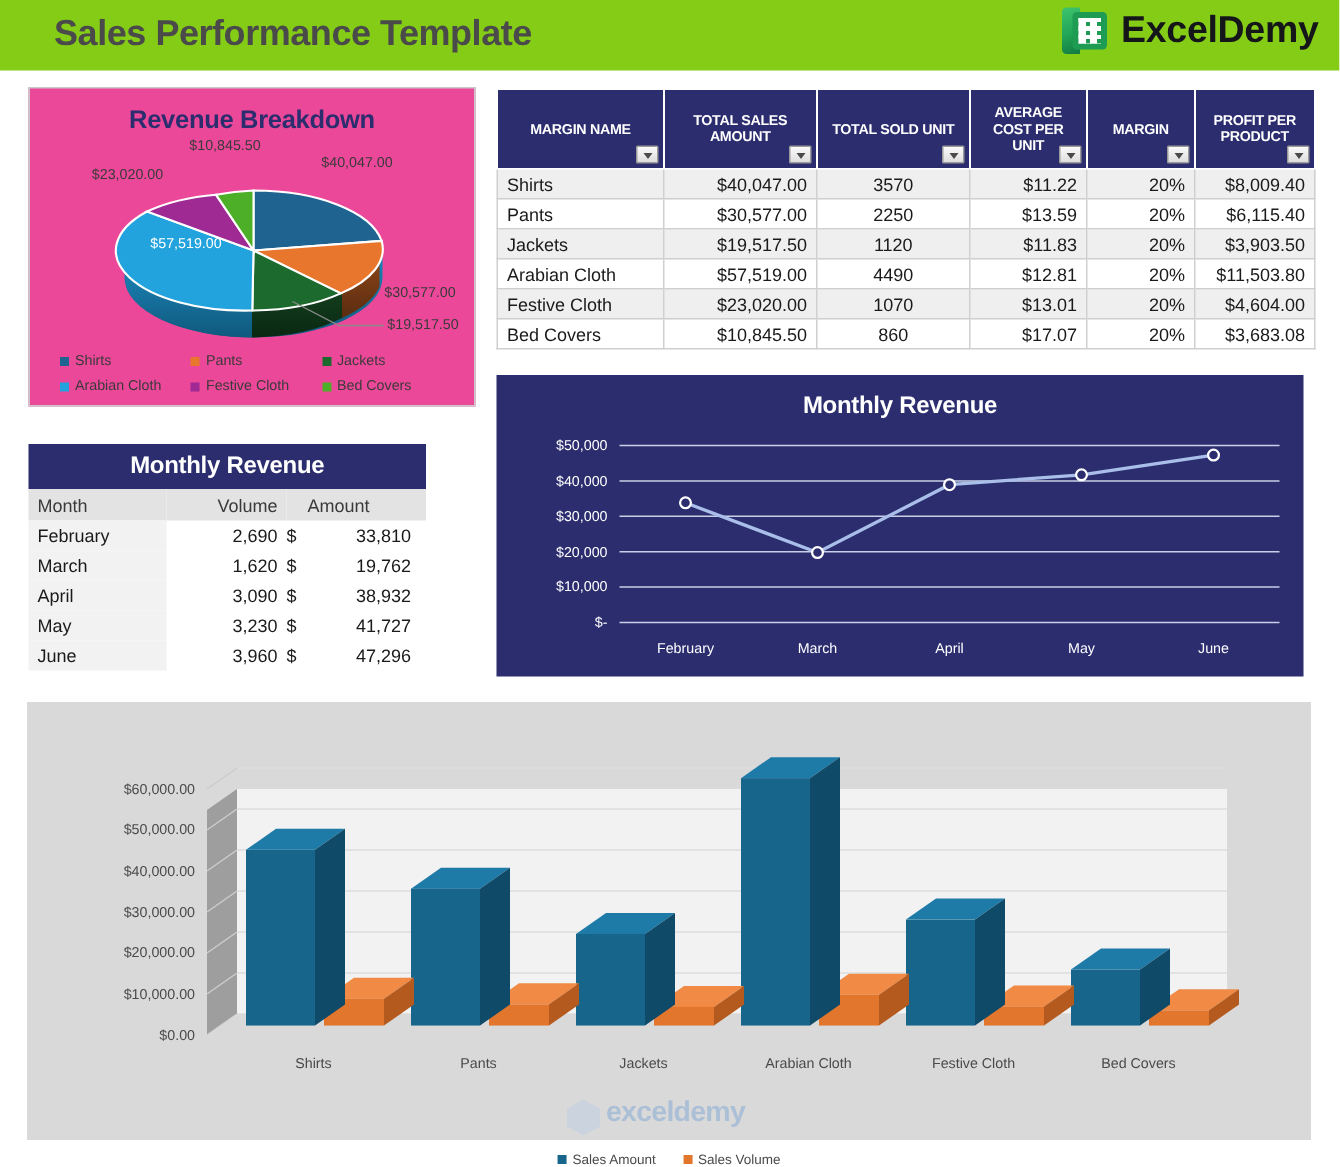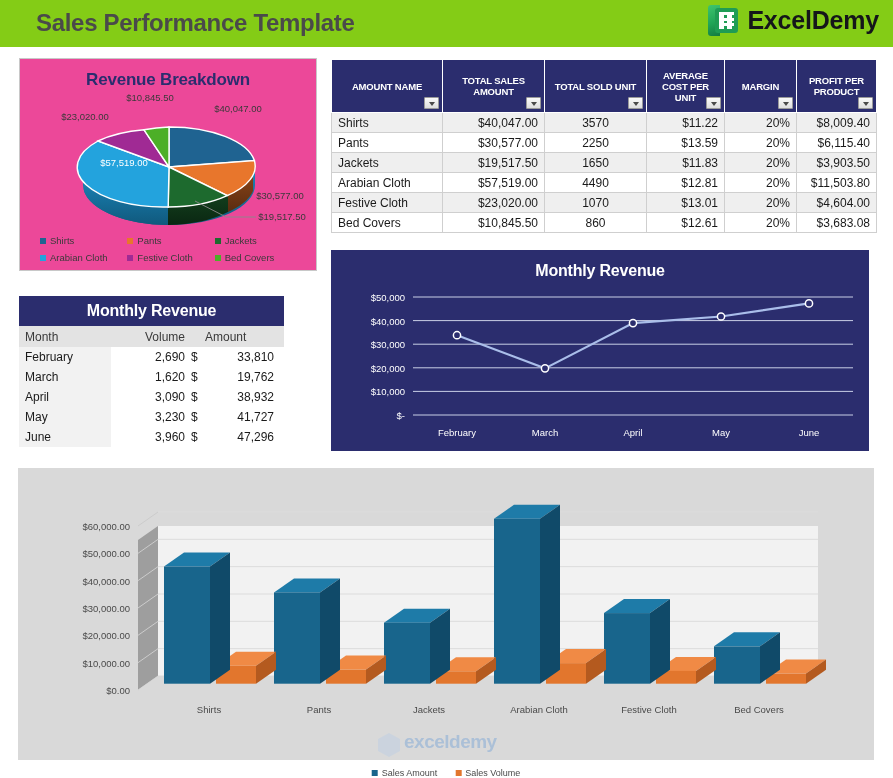--- a/index.html
+++ b/index.html
@@ -290,21 +290,21 @@
       <colgroup>
         <col style="width:111px">
           <col style="width:102px">
           <col style="width:102px">
         <col style="width:78px">
           <col style="width:72px">
           <col style="width:80px">
       </colgroup>
       <thead>
         <tr>
-          <th><span>AMOUNT NAME</span><span class="fbtn"></span></th>
+          <th><span>MARGIN NAME</span><span class="fbtn"></span></th>
           <th><span>TOTAL SALES AMOUNT</span><span class="fbtn"></span></th>
           <th><span>TOTAL SOLD UNIT</span><span class="fbtn"></span></th>
           <th><span>AVERAGE COST PER UNIT</span><span class="fbtn"></span></th>
           <th><span>MARGIN</span><span class="fbtn"></span></th>
           <th><span>PROFIT PER PRODUCT</span><span class="fbtn"></span></th>
         </tr>
       </thead>
       <tbody>
         <tr>
           <td class="name">Shirts</td>
@@ -318,21 +318,21 @@
           <td class="name">Pants</td>
           <td class="num">$30,577.00</td>
           <td class="ctr">2250</td>
           <td class="num">$13.59</td>
           <td class="num">20%</td>
           <td class="num">$6,115.40</td>
         </tr>
         <tr>
           <td class="name">Jackets</td>
           <td class="num">$19,517.50</td>
-          <td class="ctr">1650</td>
+          <td class="ctr">1120</td>
           <td class="num">$11.83</td>
           <td class="num">20%</td>
           <td class="num">$3,903.50</td>
         </tr>
         <tr>
           <td class="name">Arabian Cloth</td>
           <td class="num">$57,519.00</td>
           <td class="ctr">4490</td>
           <td class="num">$12.81</td>
           <td class="num">20%</td>
@@ -343,21 +343,21 @@
           <td class="num">$23,020.00</td>
           <td class="ctr">1070</td>
           <td class="num">$13.01</td>
           <td class="num">20%</td>
           <td class="num">$4,604.00</td>
         </tr>
         <tr>
           <td class="name">Bed Covers</td>
           <td class="num">$10,845.50</td>
           <td class="ctr">860</td>
-          <td class="num">$12.61</td>
+          <td class="num">$17.07</td>
           <td class="num">20%</td>
           <td class="num">$3,683.08</td>
         </tr>
       </tbody>
     </table>
   </div>
 
   <div id="mr-table">
     <div id="mr-head">Monthly Revenue</div>
     <table>

